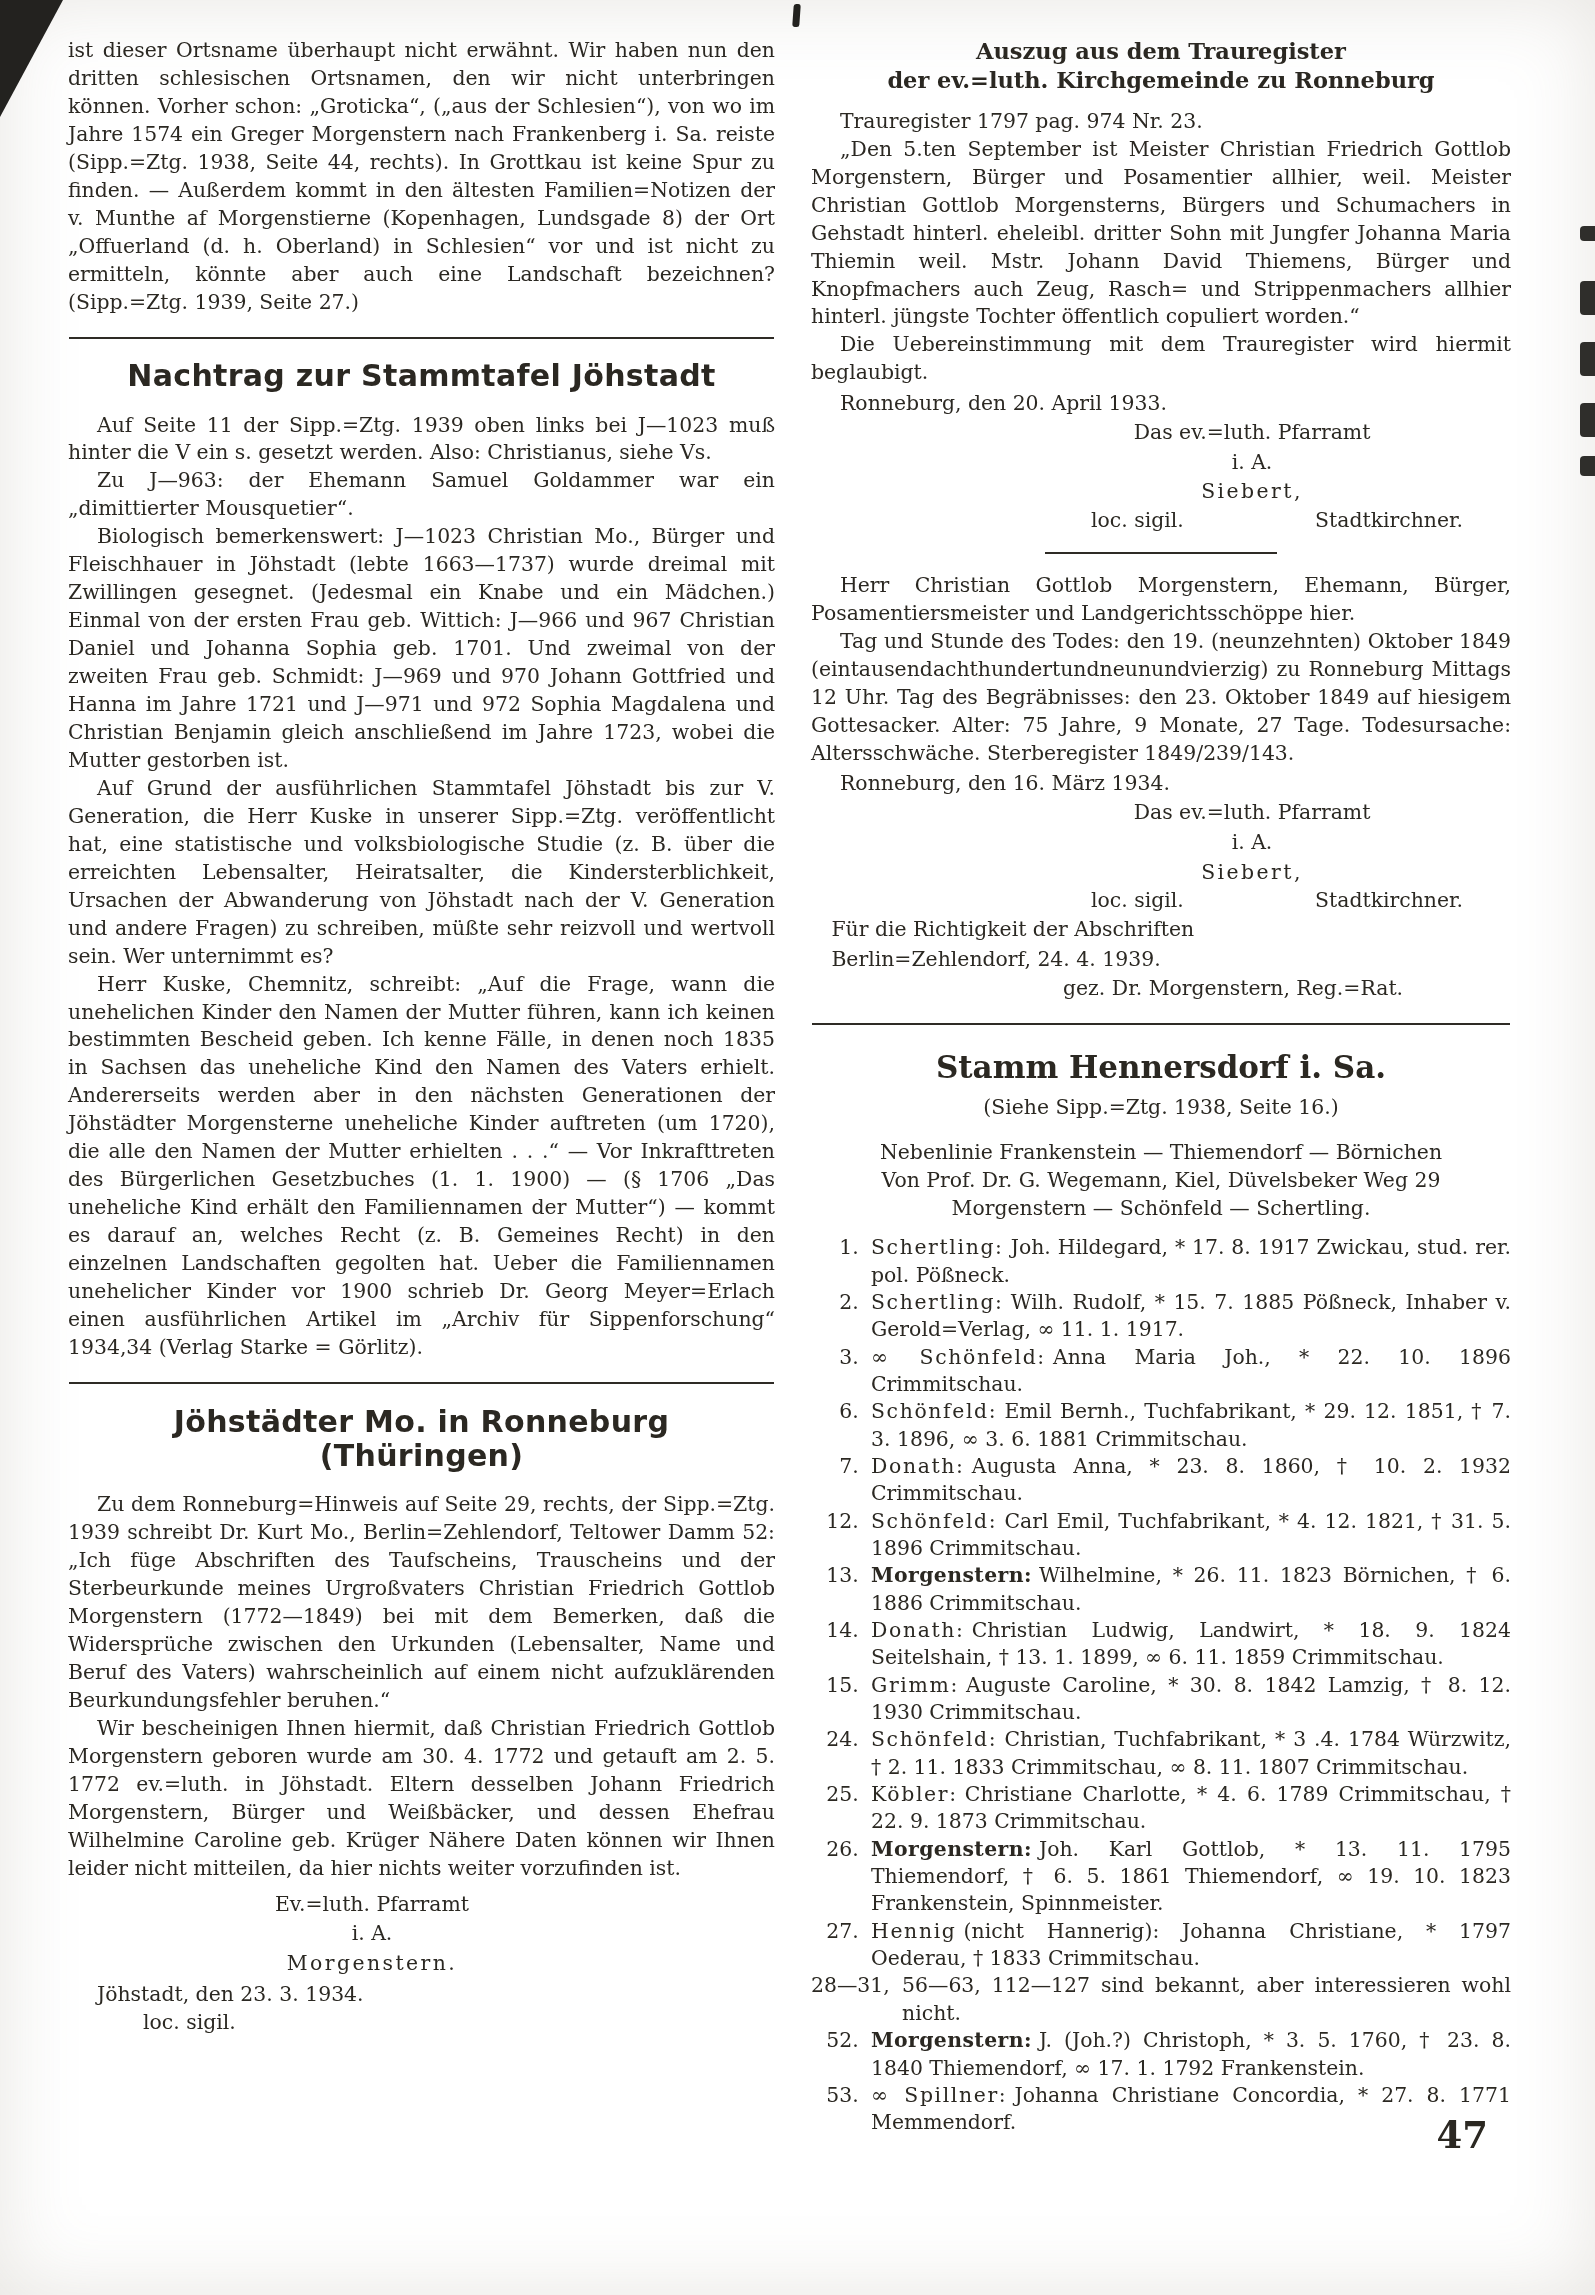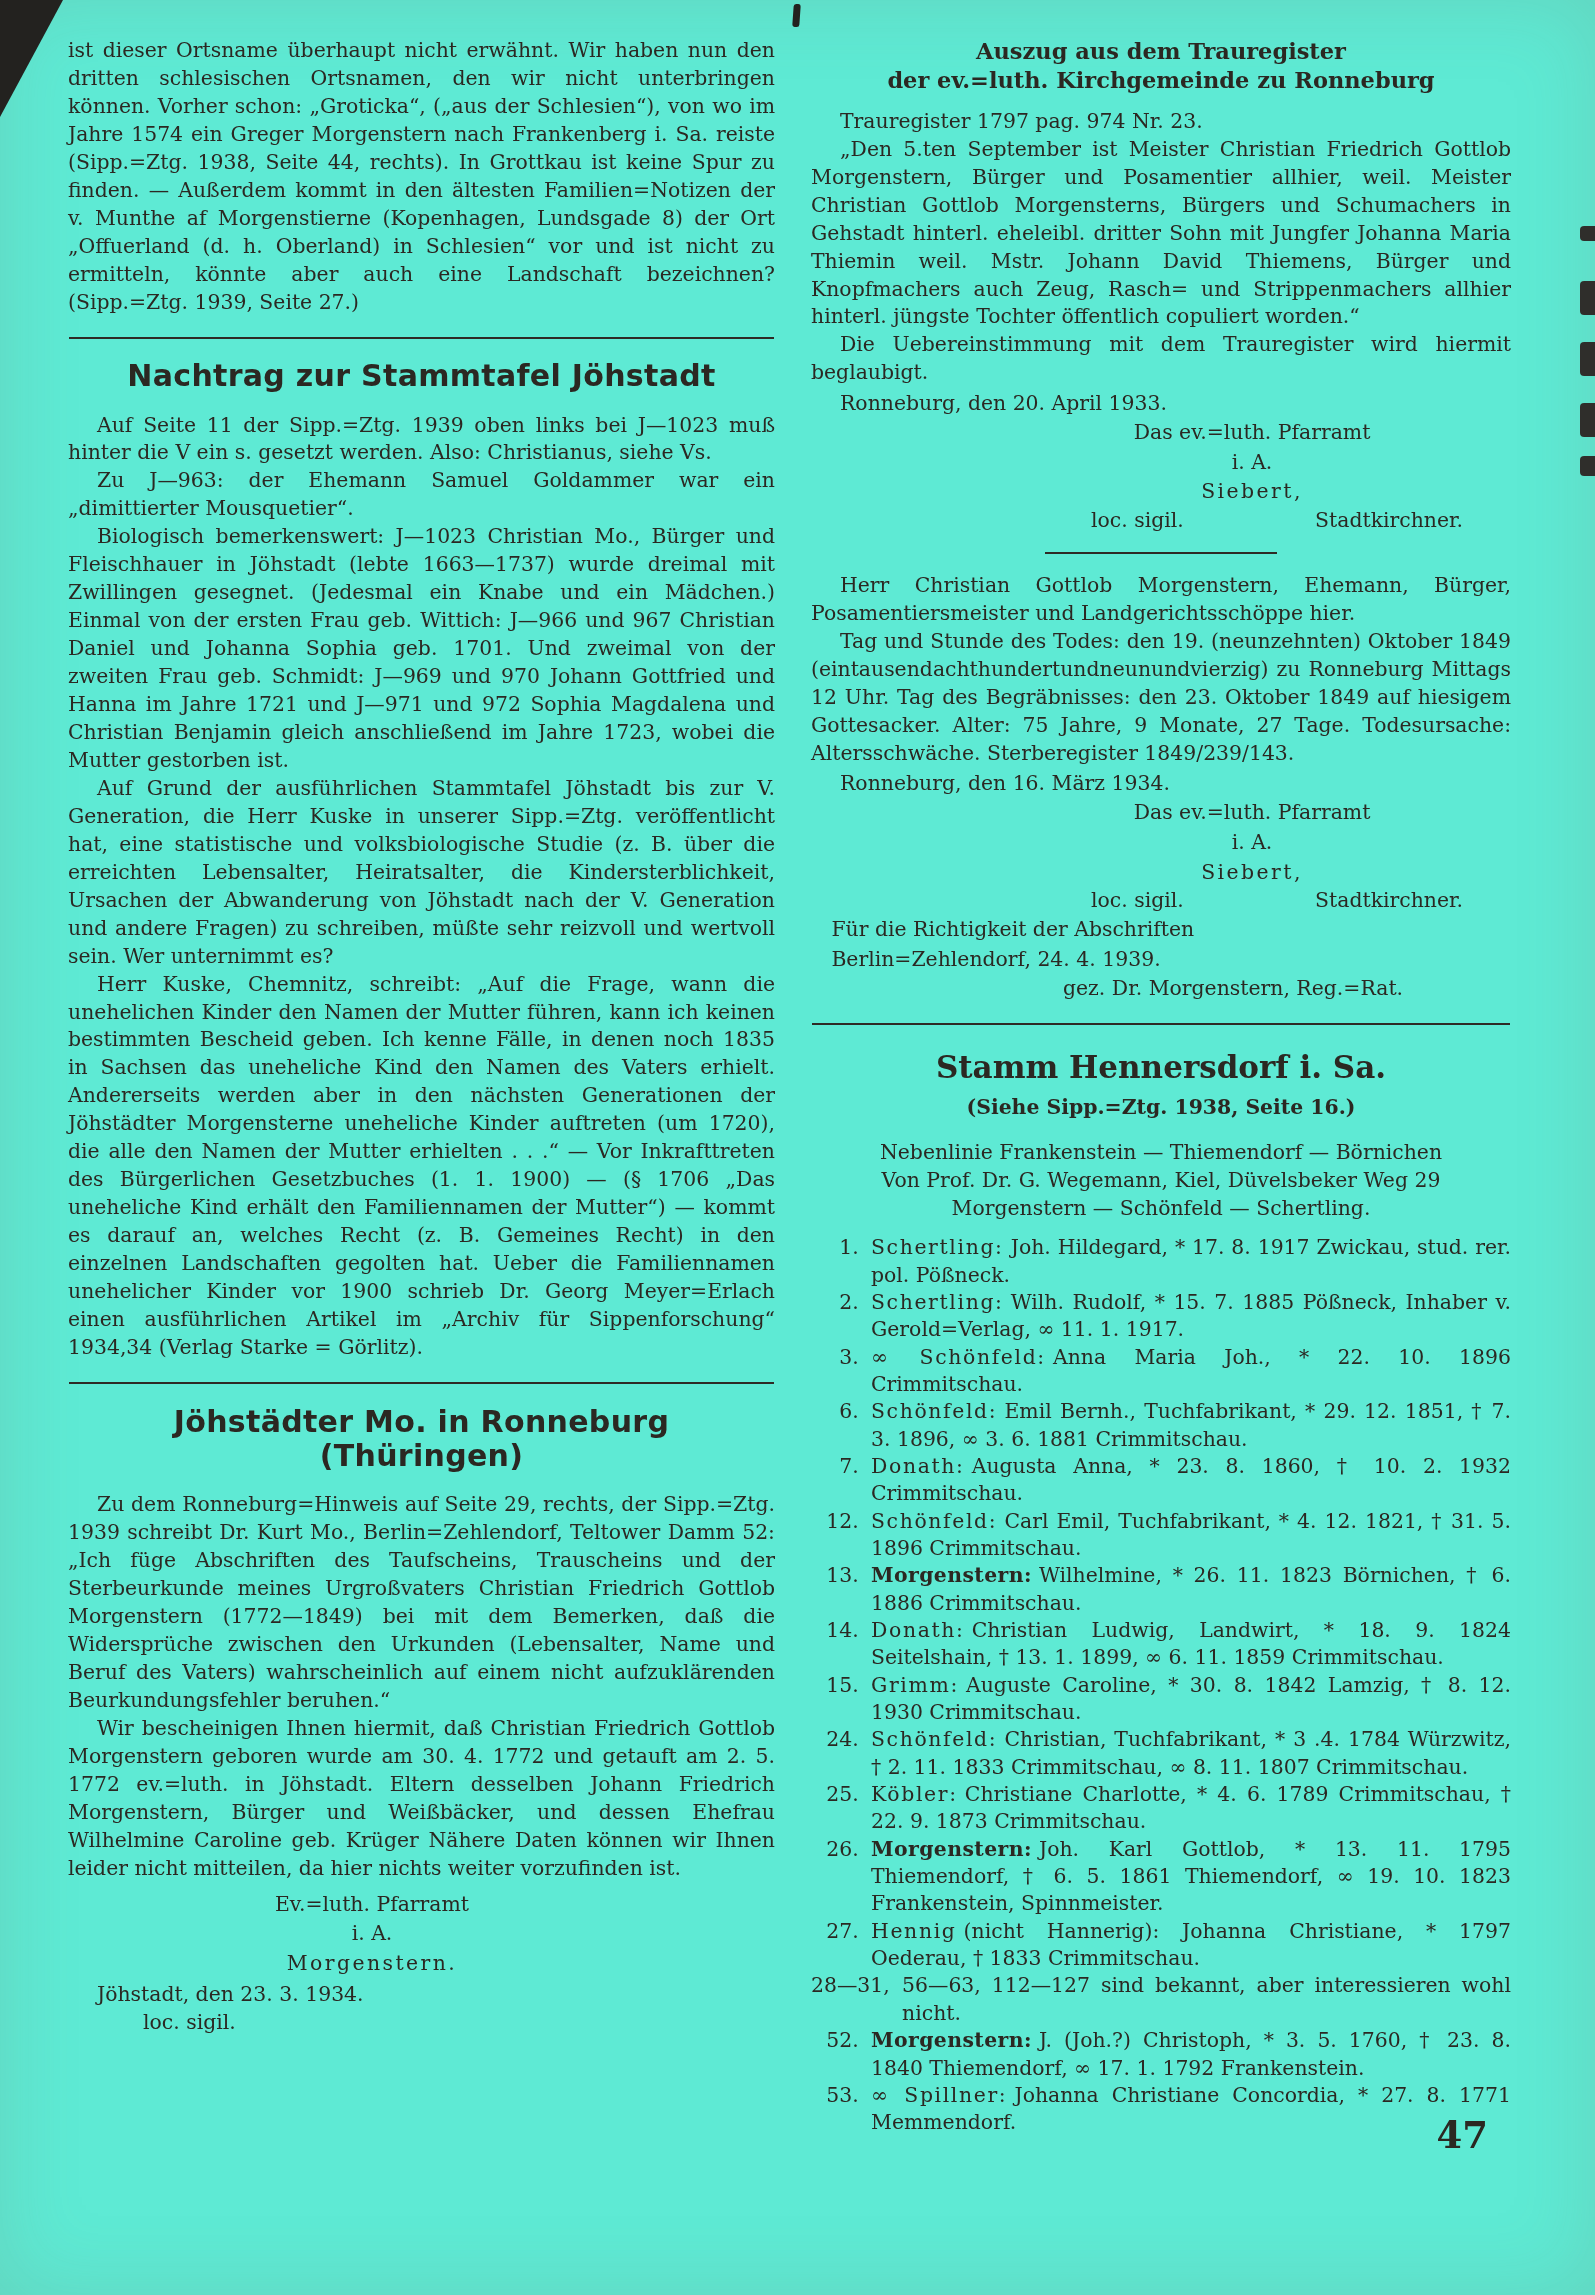--- a/index.html
+++ b/index.html
@@ -1,19 +1,19 @@
 <!DOCTYPE html>
 <html style="font-size:11px"><head>
 <meta charset="utf-8">
 <style>
   html,body { margin:0; padding:0; background:#6f6e6a; }
   .page {
     position:relative;
     width:1596px; height:2295px;
-    background:#5eead4;
+    background:#ffffff;
     color:#2b2822;
     font-family:"DejaVu Serif", serif;
     font-size:20.4px;
     line-height:1.37;
     overflow:hidden;
     box-shadow: inset 0 0 82px rgba(120,110,90,.18);
   }
   .col { position:absolute; top:37px; }
   .col-left  { left:68px;  width:707px; }
   .col-right { left:811px; width:700px; }
@@ -27,21 +27,21 @@
     margin:6.8px 0 17.7px;
     font-family:"DejaVu Sans", sans-serif;
     font-weight:bold; font-size:30px; line-height:1.15;
     text-align:center; letter-spacing:0.3px;
   }
   .heading-fraktur {
     margin:0 0 12.3px; font-weight:bold; font-size:22.5px; line-height:1.3;
     text-align:center;
   }
   .stamm-title { margin:16.3px 0 5.4px; font-weight:bold; font-size:31px; text-align:center; }
-  .stamm-sub   { margin:0 0 17.7px; text-align:center;font-weight:bold; }
+  .stamm-sub   { margin:0 0 17.7px; text-align:center; }
   .stamm-line  { margin:0; text-align:center; }
   .stamm-line.last { margin-bottom:11px; }
 
   .sig-col { width:58%; margin-left:34%; text-align:center; line-height:1.45; }
   .sig-col-left { width:46%; margin-left:20%; text-align:center; line-height:1.45; margin-top:6.8px; }
   .sig-row { width:60%; margin-left:40%; display:flex; justify-content:space-between; padding-right:48px; box-sizing:border-box; }
   .sp { letter-spacing:0.12em; }
   .place-date { margin:2.7px 0 0; text-indent:29px; }
   .locsig-left { margin:0 0 0 75px; }
   .attest { margin:1.4px 0 0; text-indent:20.4px; }

